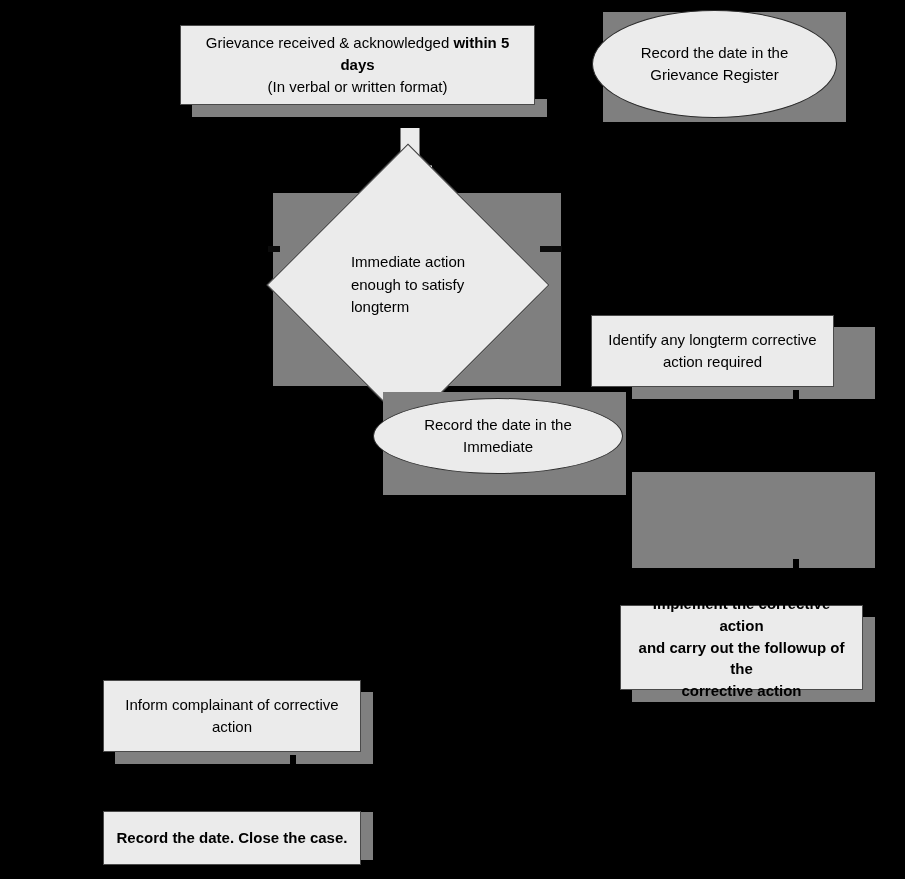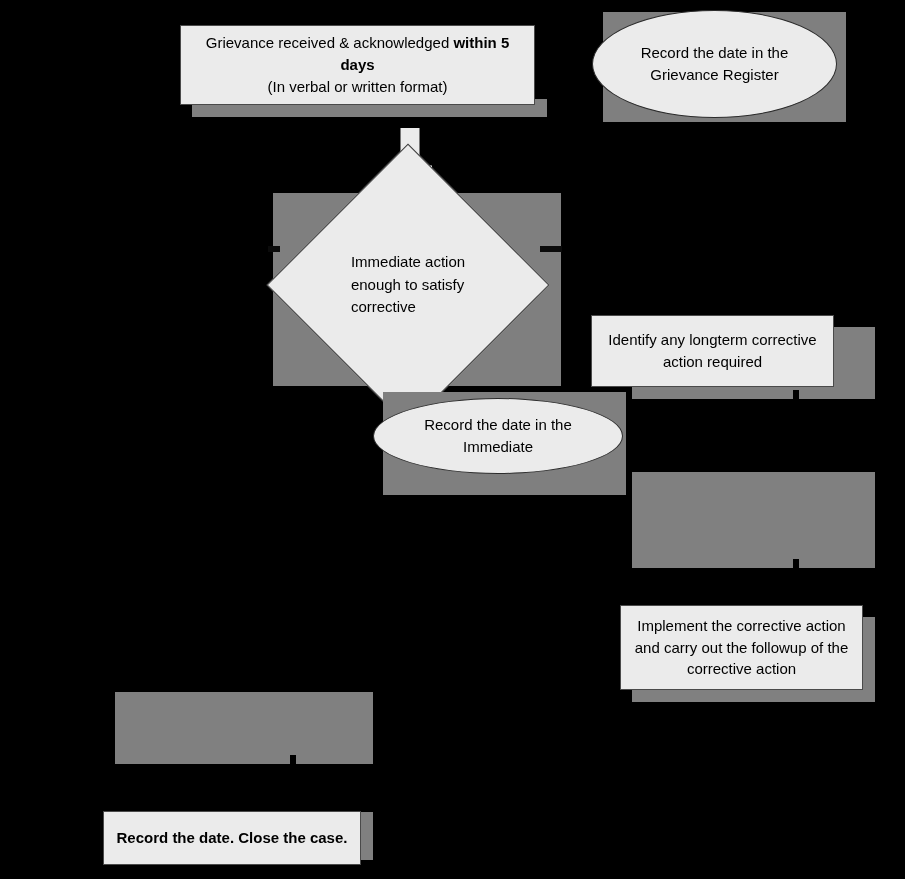--- a/index.html
+++ b/index.html
@@ -133,21 +133,21 @@
 
   <div class="plate" style="left:273px; top:193px; width:288px; height:193px;"></div>
   <div class="stub" style="left:268px; top:246px; width:12px; height:6px;"></div>
   <div class="stub" style="left:540px; top:246px; width:22px; height:6px;"></div>
   <div class="node-diamond" style="left:308px; top:185px; width:200px; height:200px;">
     <div class="diamond-shape"></div>
     <div class="diamond-label">
       <span>
         <span>Immediate action</span><br>
         <span>enough to satisfy</span><br>
-        <span>corrective</span>
+        <span>longterm</span>
       </span>
     </div>
   </div>
 
   <div class="rect-shadow" style="left:632px; top:327px; width:243px; height:72px;"></div>
   <div class="notch" style="left:793px; top:390px; width:6px; height:12px;"></div>
   <div class="node-rect" style="left:591px; top:315px; width:243px; height:72px;">
     <span class="txt">
       <span>Identify any longterm corrective</span><br>
       <span>action required</span>
@@ -159,30 +159,36 @@
     <span class="txt">
       <span>Record the date in the</span><br>
       <span>Immediate</span>
     </span>
   </div>
 
   <div class="rect-shadow" style="left:632px; top:472px; width:243px; height:96px;"></div>
   <div class="notch" style="left:793px; top:559px; width:6px; height:12px;"></div>
 
   <div class="rect-shadow" style="left:632px; top:617px; width:243px; height:85px;"></div>
-  <div class="node-rect" style="left:620px; top:605px; width:243px; height:85px;">
+  <div class="node-rect" style="left:620px; top:605px; width:243px; height:85px;font-weight:bold;">
     <span class="txt">
       <span>Implement the corrective action</span><br>
       <span>and carry out the followup of the</span><br>
       <span>corrective action</span>
     </span>
   </div>
 
   <div class="rect-shadow" style="left:115px; top:692px; width:258px; height:72px;"></div>
   <div class="notch" style="left:290px; top:755px; width:6px; height:12px;"></div>
+  <div class="node-rect" style="left:103px; top:680px; width:258px; height:72px;">
+    <span class="txt">
+      <span>Inform complainant of corrective</span><br>
+      <span>action</span>
+    </span>
+  </div>
 
   <div class="rect-shadow" style="left:115px; top:812px; width:258px; height:48px;"></div>
   <div class="node-rect" style="left:103px; top:811px; width:258px; height:54px;font-weight:bold;">
     <span class="txt">
       <span>Record the date. Close the case.</span>
     </span>
   </div>
 
 </div>
 

